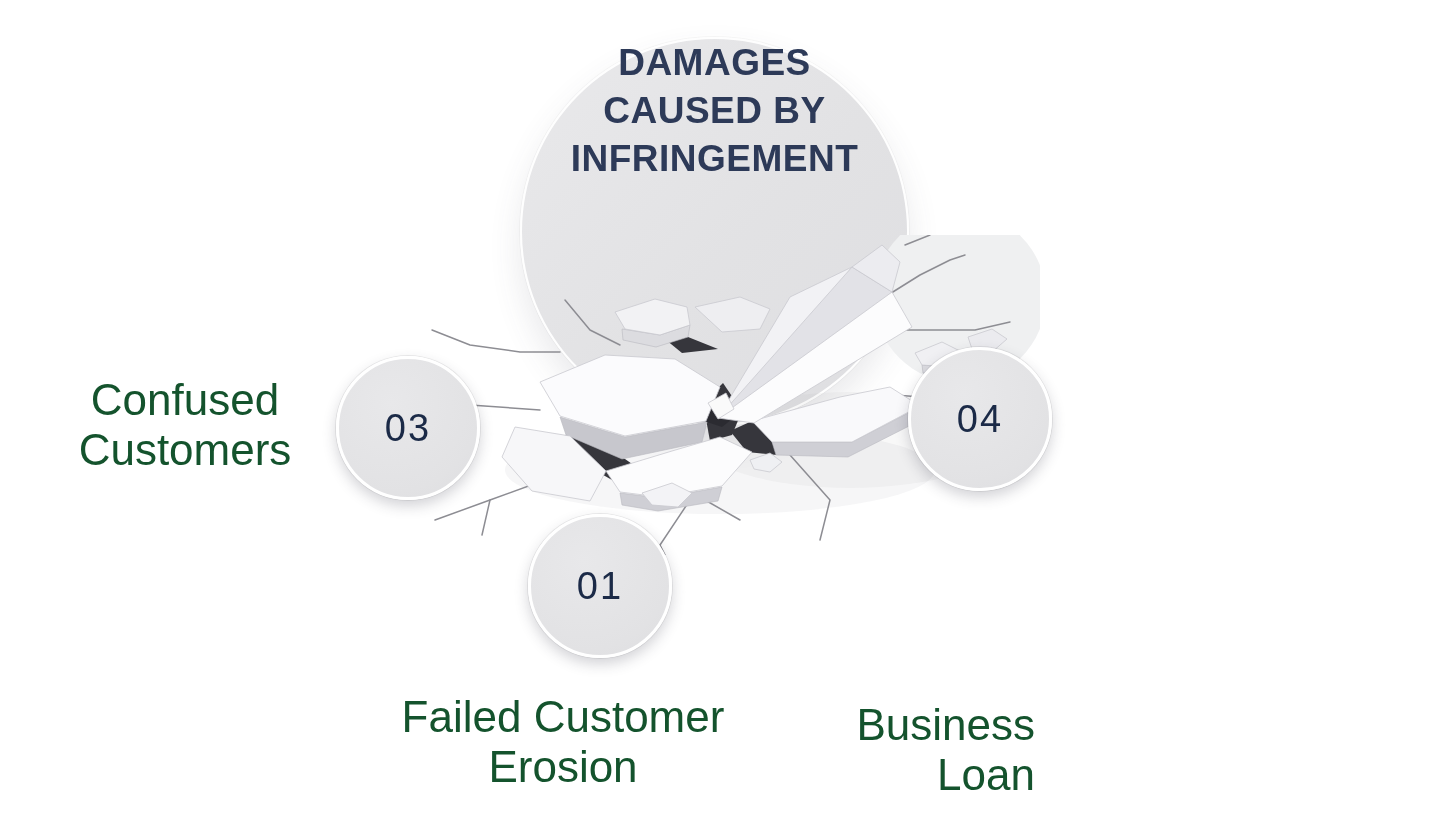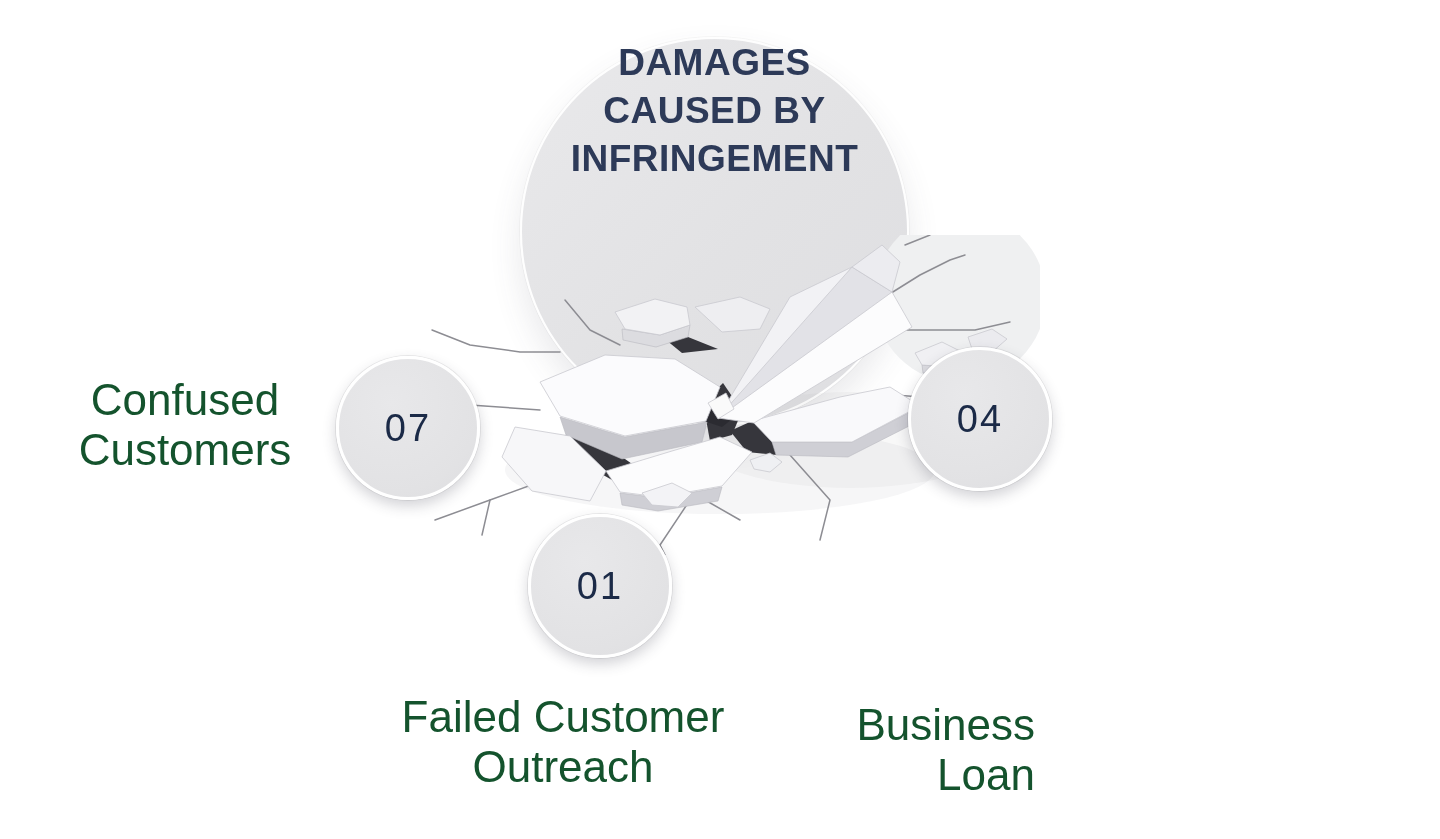--- a/index.html
+++ b/index.html
@@ -116,29 +116,29 @@
 
       <polygon points="495,118 522,107 542,117 527,132 502,130" fill="#f0f0f3"></polygon>
       <polygon points="548,102 572,94 587,104 572,117 552,114" fill="#ebebef"></polygon>
       <polygon points="560,220 590,210 612,222 595,238 568,235" fill="#f1f1f4"></polygon>
       <polygon points="222,258 252,248 272,258 258,272 232,270" fill="#f3f3f6"></polygon>
       <polygon points="330,225 350,218 362,227 350,237 334,234" fill="#eff0f3"></polygon>
     </g>
   </svg>
 
   <div class="num-circle c01">
-    <span>07</span>
+    <span>03</span>
   </div>
   <div class="num-circle c02">
     <span>01</span>
   </div>
   <div class="num-circle c04">
     <span>04</span>
   </div>
 
   <div class="item-label l01">Confused
 Customers</div>
   <div class="item-label l02">Failed Customer
-Outreach</div>
+Erosion</div>
   <div class="item-label l03">Business
 Loan</div>
 
 </div>
 
 </body></html>

